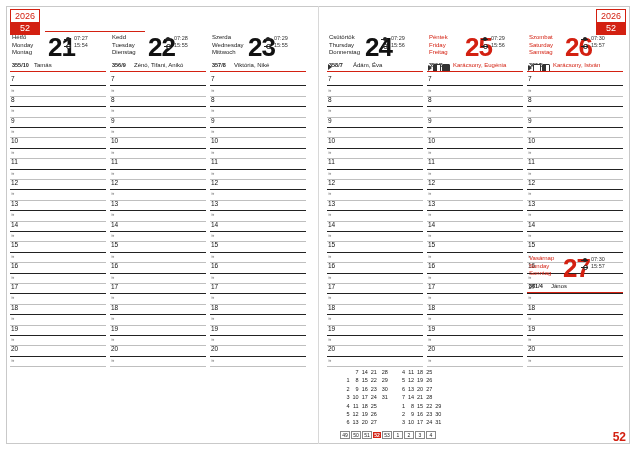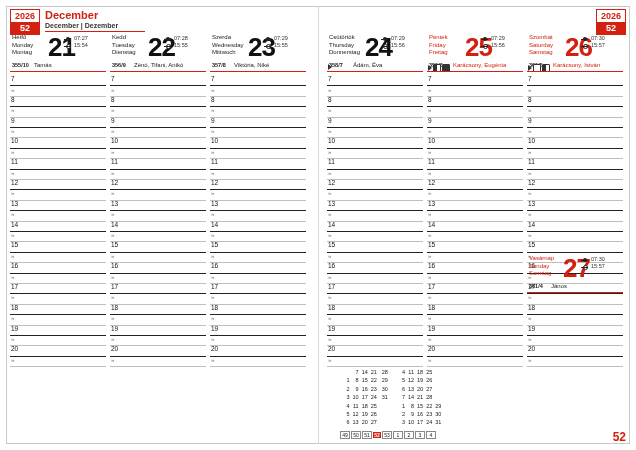--- a/index.html
+++ b/index.html
@@ -10,21 +10,21 @@
     color:#1a1a1a;
     overflow:hidden;
   }
   .page{position:relative;width:636px;height:450px;box-sizing:border-box;}
 
   
   .frame{position:absolute;left:6px;top:6px;right:6px;bottom:6px;border:1px solid #c9c9c9;}
   .spine{position:absolute;left:318px;top:6px;bottom:6px;width:1px;background:#d8d8d8;}
 
   
-  .badge{position:absolute;width:30px;text-align:center;font-weight:bold;line-height:1;}
+  .badge{position:absolute;width:30px;text-align:center;font-weight:normal;line-height:1;}
   .badge .yr{background:#ffffff;color:#d32011;font-size:9px;padding:2px 0 1px;border:1px solid #d32011;border-bottom:none;}
   .badge .wk{background:#d32011;color:#ffffff;font-size:9px;padding:2px 0 2px;}
   .badge-left{left:10px;top:9px;}
   .badge-right{right:10px;top:9px;}
 
   .month-head{position:absolute;left:45px;top:9px;}
   .month-head .m1{font-size:11px;font-weight:bold;color:#d32011;line-height:12px;}
   .month-head .m2{font-size:7px;font-weight:bold;color:#333;line-height:9px;}
   .head-rule{position:absolute;left:45px;top:31px;width:100px;height:1px;background:#d32011;}
 
@@ -99,24 +99,20 @@
   <div class="badge badge-left">
     <div class="yr">2026</div>
     <div class="wk">52</div>
   </div>
 
   <div class="badge badge-right">
     <div class="yr">2026</div>
     <div class="wk">52</div>
   </div>
 
-  <div class="month-head">
-    <div class="m1">December</div>
-    <div class="m2">December | Dezember</div>
-  </div>
   <div class="head-rule"></div>
 
   <div id="columns">
       <div class="col c1">
         <div class="dayhead">
           <div class="dnames">
             <div class="hu"><span>Hétfő</span></div>
             <div class="en"><span>Monday</span></div>
             <div class="de"><span>Montag</span></div>
           </div>

